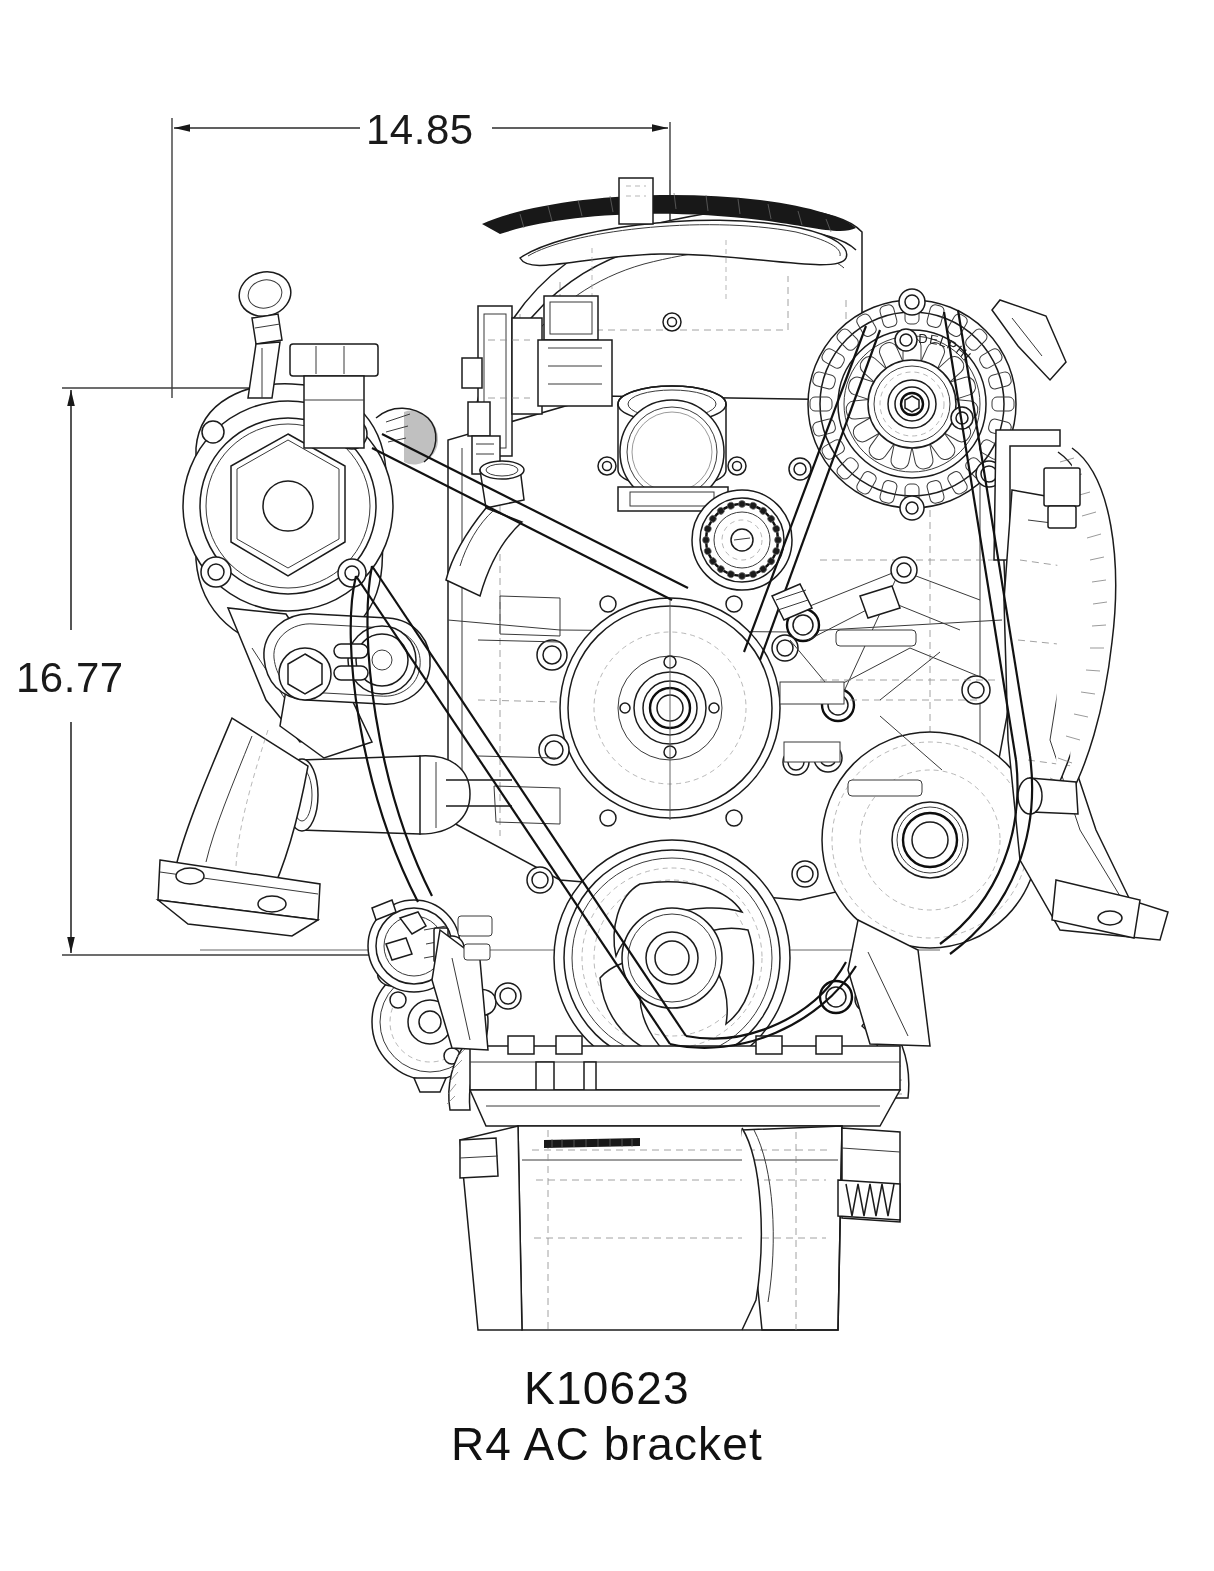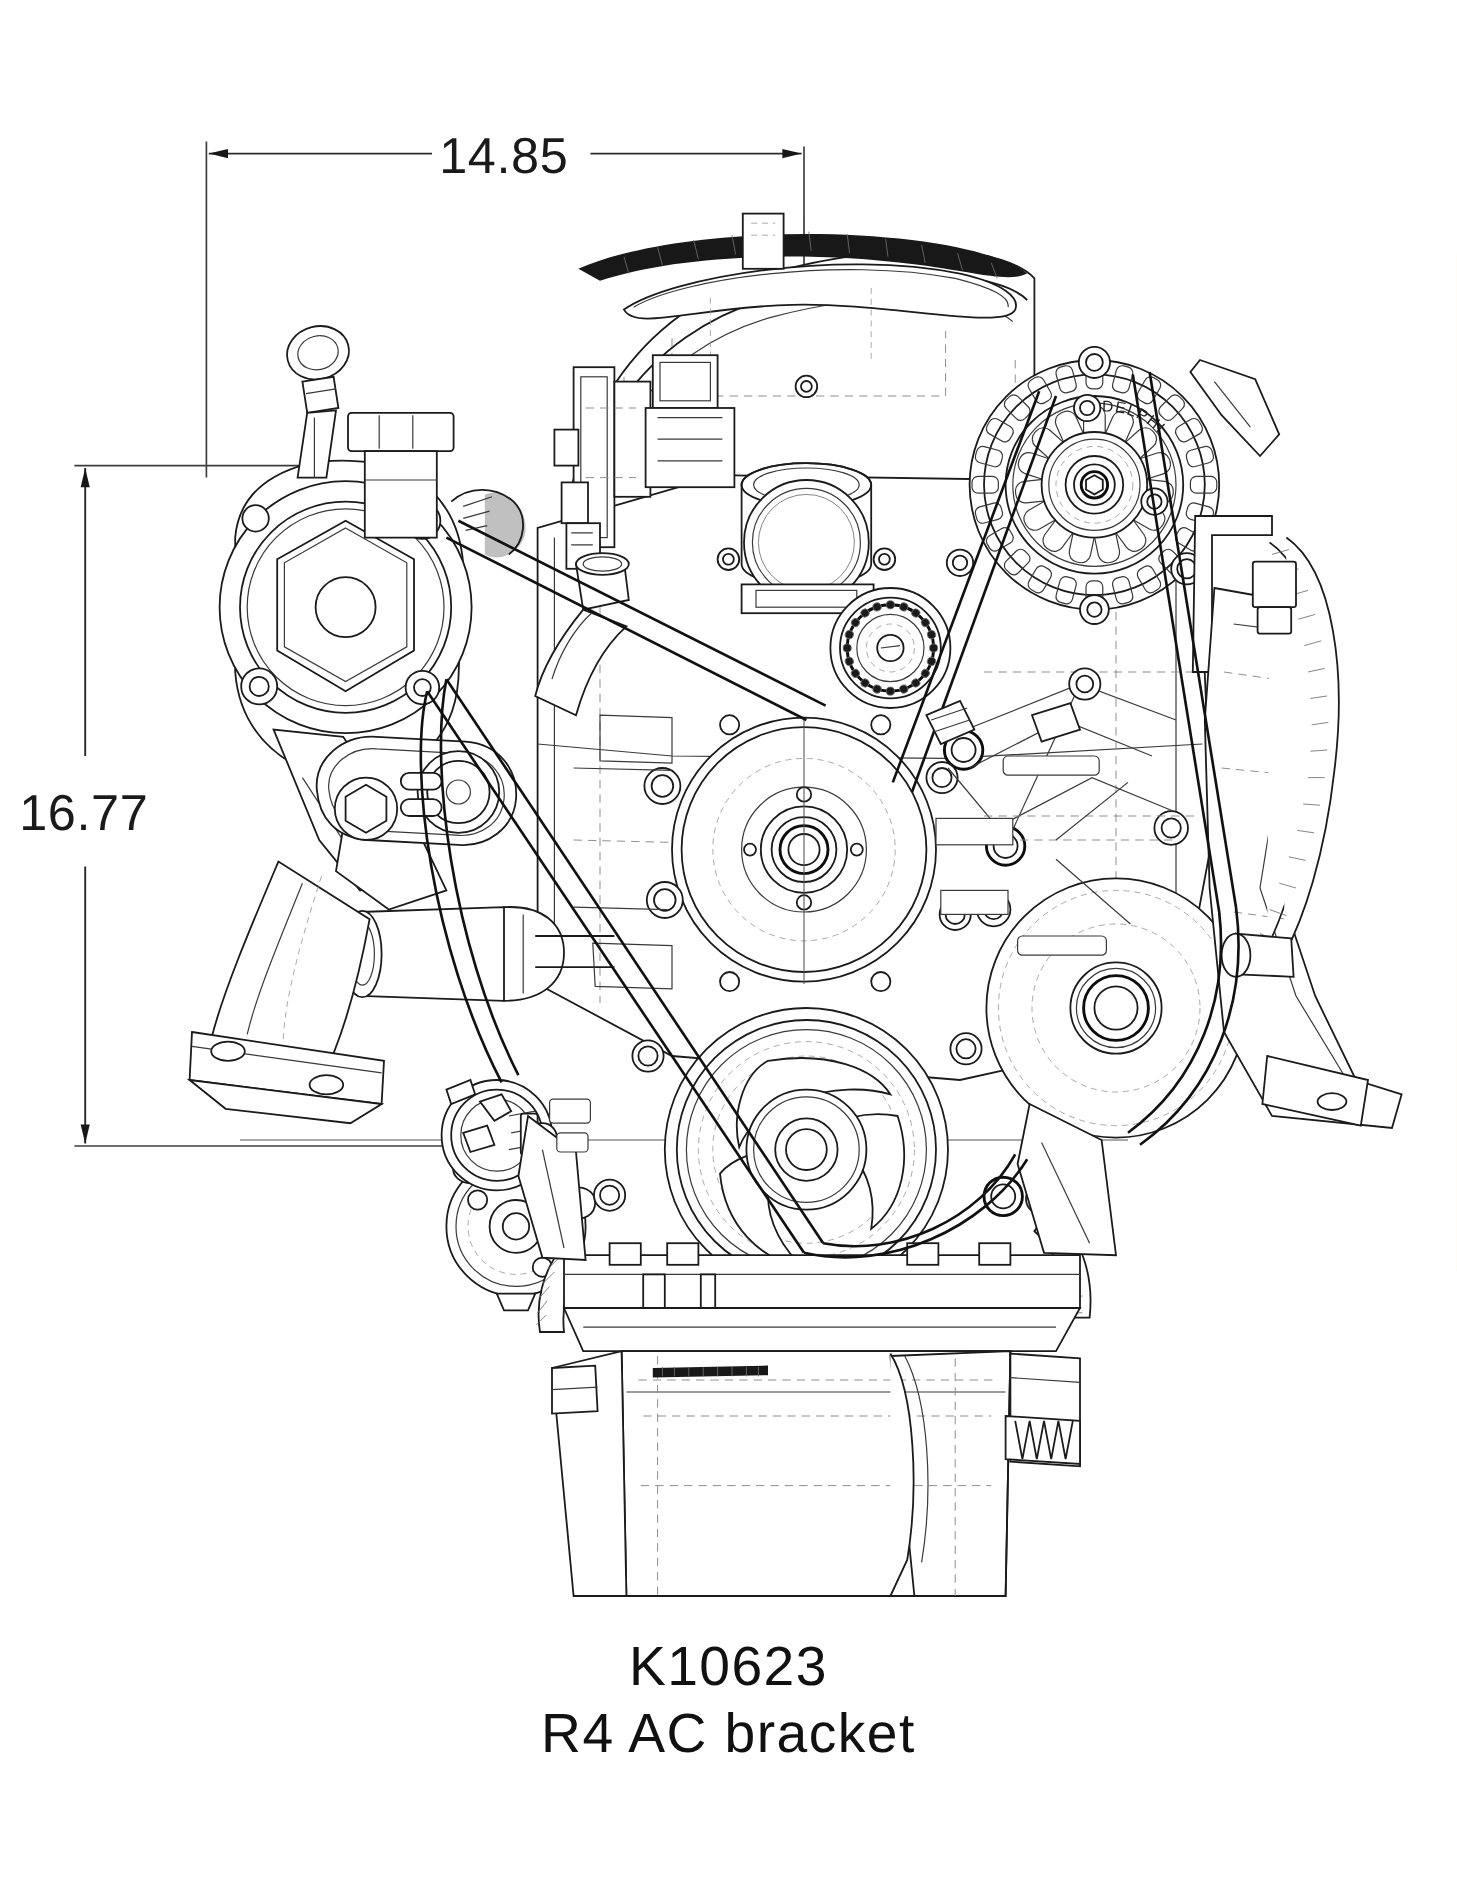--- a/index.html
+++ b/index.html
@@ -7,21 +7,21 @@
     padding: 0;
     background: #ffffff;
   }
   body {
     font-family: "Liberation Sans", sans-serif;
   }
   #page {
     position: relative;
     width: 1214px;
     height: 1571px;
-    background: #fef9c3;
+    background: #0ea5e9;
     overflow: hidden;
   }
   #drawing-svg {
     position: absolute;
     left: 0;
     top: 0;
     width: 1214px;
     height: 1571px;
     display: block;
   }

